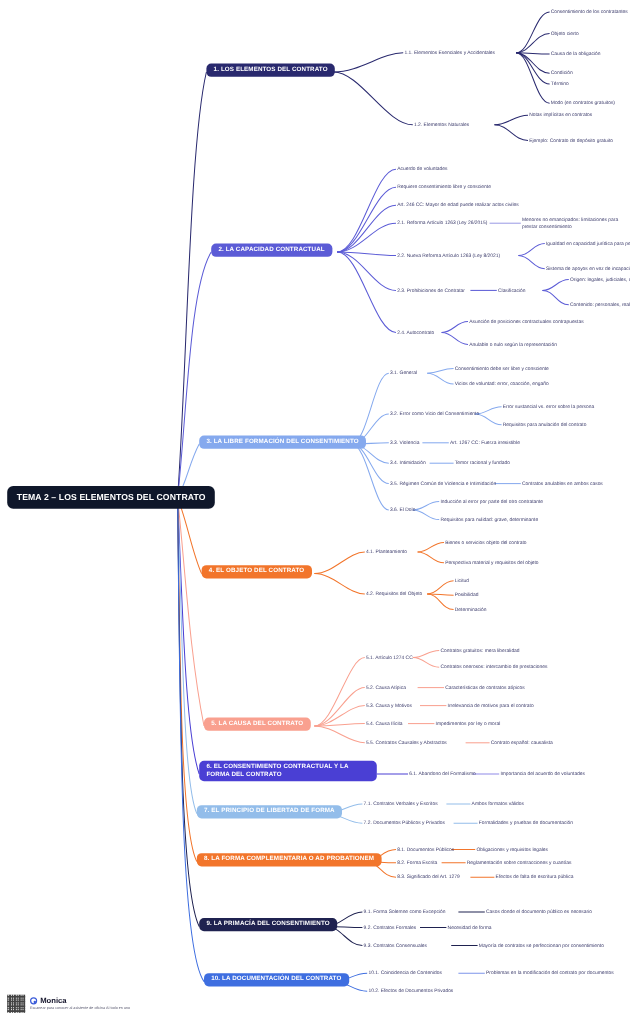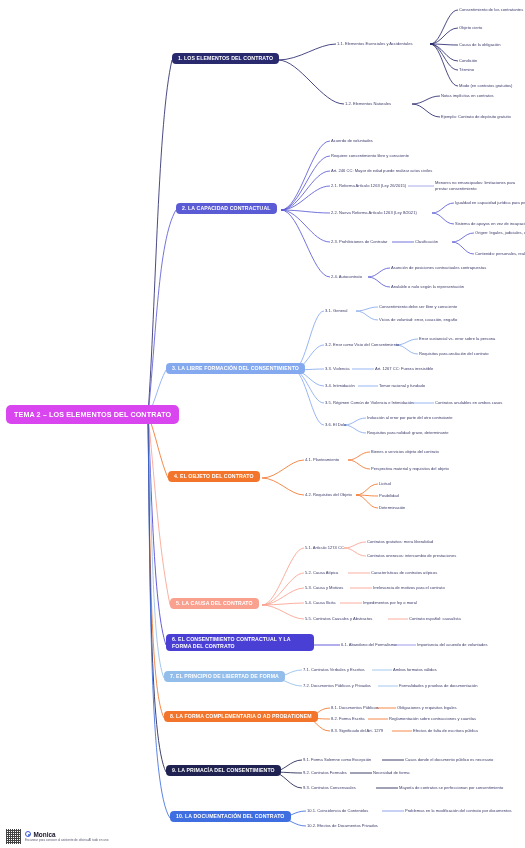--- a/index.html
+++ b/index.html
@@ -20,21 +20,21 @@
     font-weight: bold;
     letter-spacing: .1px;
     display: flex;
     align-items: center;
     padding: 2px 6px;
     line-height: 1.25;
   }
   .root {
     font-size: 7.2px;
     border-radius: 5px;
-    background: #d946ef;
+    background: #0f172a;
     padding: 5px 8px;
   }
   .lvl1 { font-size: 5.2px; }
 
   
   .lbl {
     position: absolute;
     font-size: 4.1px;
     line-height: 1.35;
     color: #3a3a6a;

